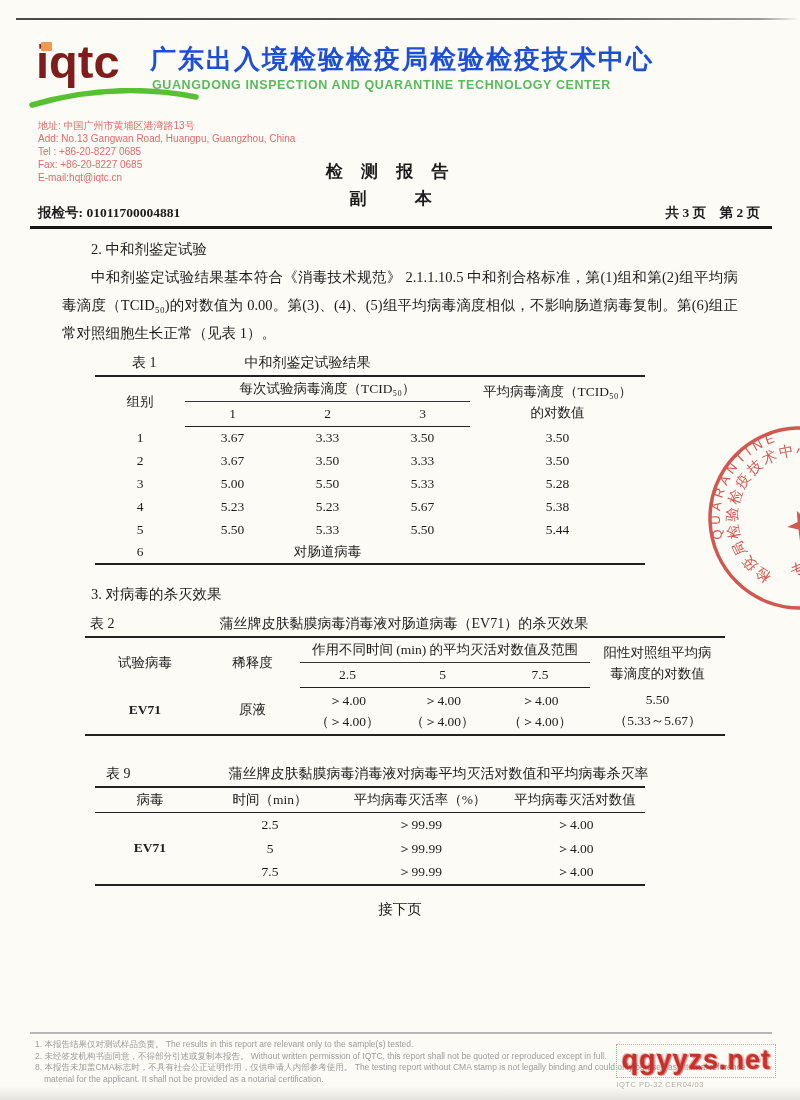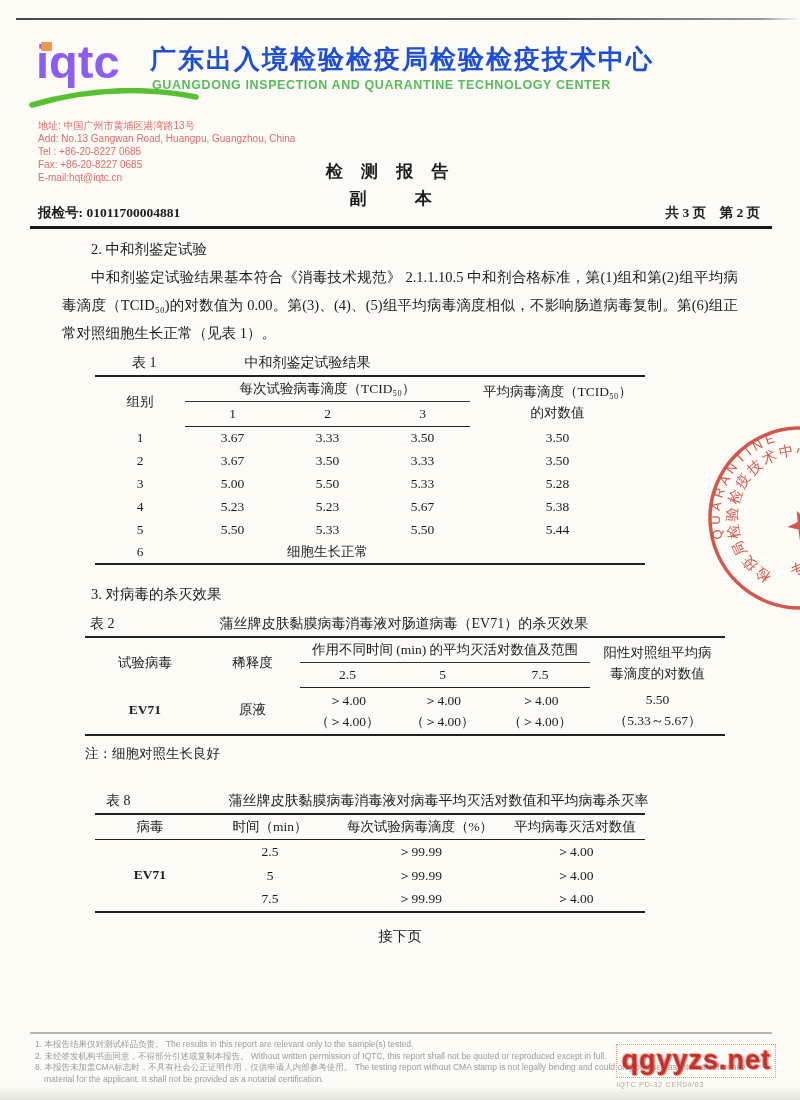--- a/index.html
+++ b/index.html
@@ -14,21 +14,21 @@
     background:linear-gradient(to right,#4a4a4a 0%,#5a5a5a 70%,#9a9a9a 95%,transparent 100%);
   }
   .scan-bottom-shade {
     position:absolute; left:0; bottom:0; width:100%; height:14px;
     background:linear-gradient(to bottom,transparent,rgba(120,120,120,0.18));
   }
   
   .logo-word {
     position:absolute; left:36px; top:38px;
     font-family:"Liberation Sans", sans-serif; font-weight:bold;
-    font-size:47px; letter-spacing:0; color:#8b5cf6; line-height:1;
+    font-size:47px; letter-spacing:0; color:#7f1d1d; line-height:1;
   }
   .logo-dot { position:absolute; left:41px; top:42px; width:11px; height:9px; background:#f0984e; border-radius:1px; }
   .logo-swoosh { position:absolute; left:28px; top:88px; }
   .org-cn {
     position:absolute; left:150px; top:42px;
     font-family:"Liberation Sans", sans-serif; font-weight:bold;
     font-size:26px; letter-spacing:2px; color:#1d4ed8; white-space:nowrap;
   }
   .org-en {
     position:absolute; left:152px; top:78px;
@@ -178,21 +178,21 @@
       </tr>
       <tr>
         <td>5</td>
             <td>5.50</td>
             <td>5.33</td>
             <td>5.50</td>
             <td>5.44</td>
       </tr>
       <tr>
         <td>6</td>
-        <td colspan="3">细胞生长正常</td>
+        <td colspan="3">对肠道病毒</td>
         <td></td>
       </tr>
     </tbody>
       </table>
 
     <h2 class="sec-heading" style="margin-top:16px">3. 对病毒的杀灭效果</h2>
 
     <div class="tbl-caption cap2">
       <span class="cap-label">表 2</span>
       <span class="cap-text">蒲丝牌皮肤黏膜病毒消毒液对肠道病毒（EV71）的杀灭效果</span>
@@ -236,38 +236,37 @@
           <div>＞4.00</div>
           <div>（＞4.00）</div>
         </td>
         <td class="two-line">
           <div>5.50</div>
           <div>（5.33～5.67）</div>
         </td>
       </tr>
     </tbody>
       </table>
-    <div class="tbl-note">注：细胞对照生长良好</div>
 
     <div class="tbl-caption cap3">
-      <span class="cap-label">表 8</span>
+      <span class="cap-label">表 9</span>
       <span class="cap-text">蒲丝牌皮肤黏膜病毒消毒液对病毒平均灭活对数值和平均病毒杀灭率</span>
     </div>
     <table class="t3">
       <colgroup>
           <col style="width:110px">
           <col style="width:130px">
           <col style="width:170px">
           <col style="width:140px">
         </colgroup>
       <tbody>
           <tr>
         <th>病毒</th>
         <th>时间（min）</th>
-        <th>每次试验病毒滴度（%）</th>
+        <th>平均病毒灭活率（%）</th>
         <th>平均病毒灭活对数值</th>
       </tr>
       <tr>
         <td rowspan="3" class="bold">EV71</td>
         <td>2.5</td>
         <td>＞99.99</td>
         <td>＞4.00</td>
       </tr>
       <tr>
         <td>5</td>

